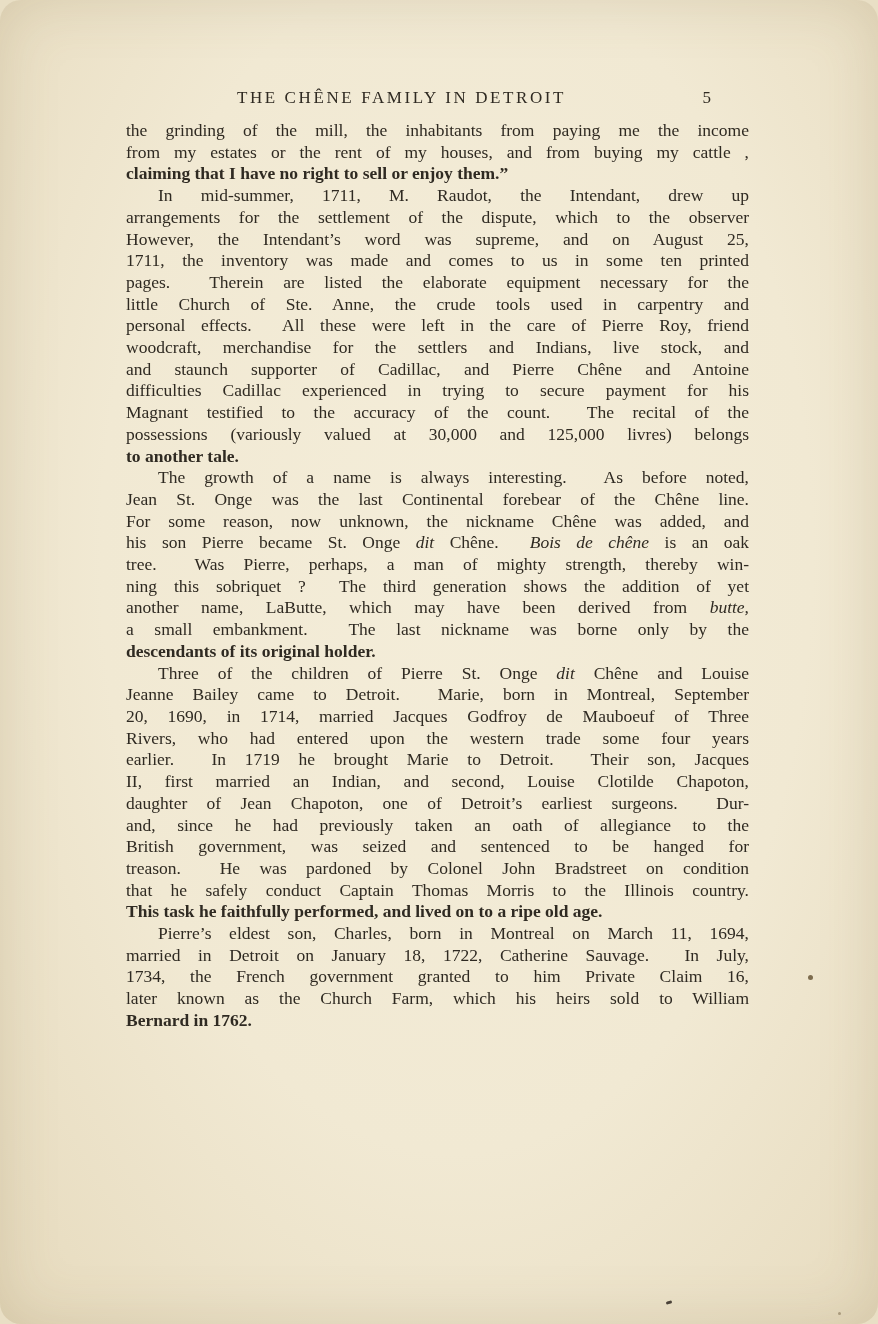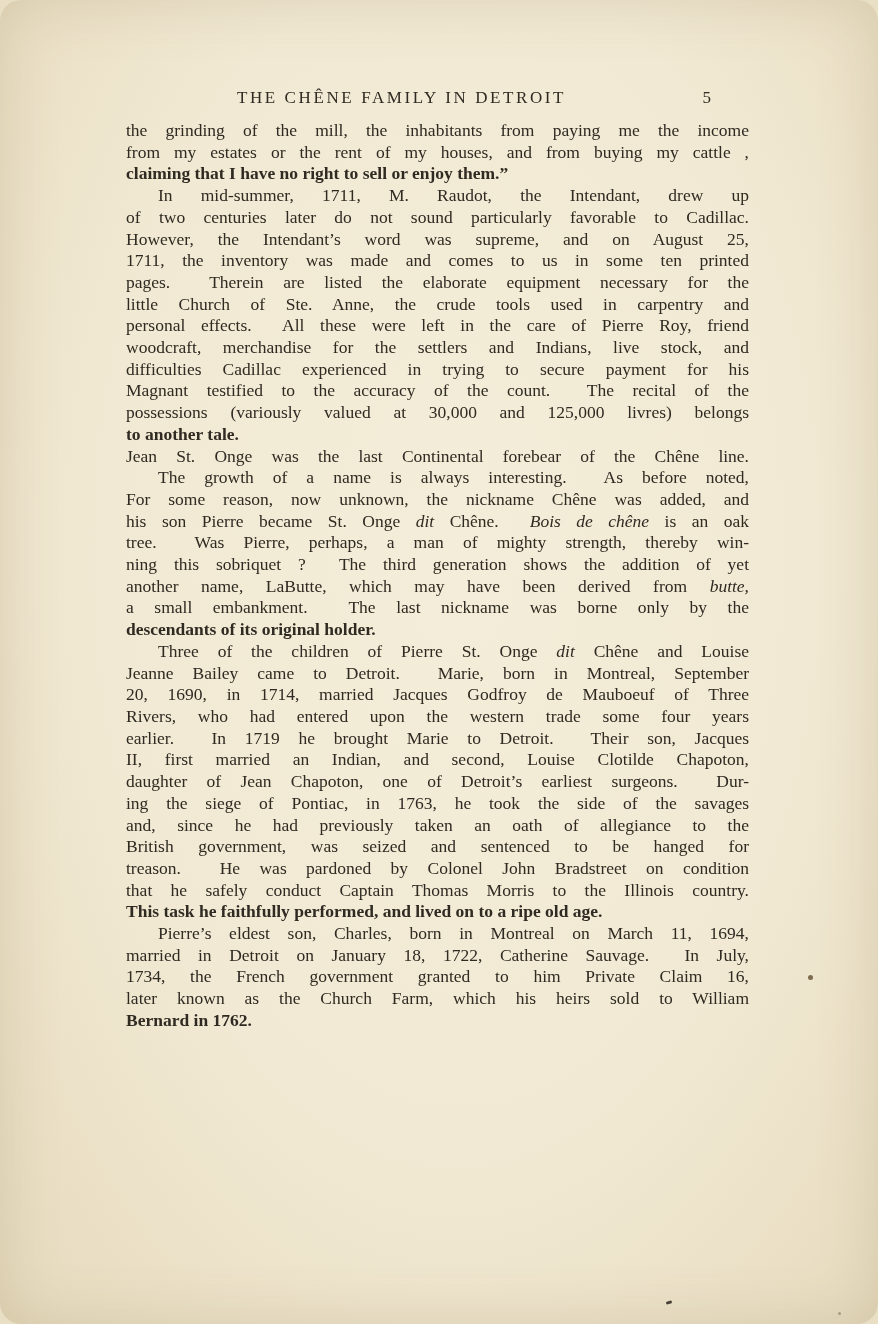--- a/index.html
+++ b/index.html
@@ -87,52 +87,52 @@
   </div>
 
   <div class="body-text">
       <div class="paragraph">
         <div class="line"><span>the grinding of the mill, the inhabitants from paying me the income</span></div>
         <div class="line"><span>from my estates or the rent of my houses, and from buying my cattle ,</span></div>
         <div class="line last"><span>claiming that I have no right to sell or enjoy them.”</span></div>
       </div>
       <div class="paragraph">
         <div class="line indent"><span>In mid-summer, 1711, M. Raudot, the Intendant, drew up</span></div>
-        <div class="line"><span>of two centuries later do not sound particularly favorable to Cadillac.</span></div>
+        <div class="line"><span>arrangements for the settlement of the dispute, which to the observer</span></div>
         <div class="line"><span>However, the Intendant’s word was supreme, and on August 25,</span></div>
         <div class="line"><span>1711, the inventory was made and comes to us in some ten printed</span></div>
         <div class="line"><span>pages.  Therein are listed the elaborate equipment necessary for the</span></div>
         <div class="line"><span>little Church of Ste. Anne, the crude tools used in carpentry and</span></div>
         <div class="line"><span>personal effects.  All these were left in the care of Pierre Roy, friend</span></div>
         <div class="line"><span>woodcraft, merchandise for the settlers and Indians, live stock, and</span></div>
+        <div class="line"><span>and staunch supporter of Cadillac, and Pierre Chêne and Antoine</span></div>
         <div class="line"><span>difficulties Cadillac experienced in trying to secure payment for his</span></div>
         <div class="line"><span>Magnant testified to the accuracy of the count.  The recital of the</span></div>
         <div class="line"><span>possessions (variously valued at 30,000 and 125,000 livres) belongs</span></div>
         <div class="line last"><span>to another tale.</span></div>
       </div>
       <div class="paragraph">
+        <div class="line indent"><span>The growth of a name is always interesting.  As before noted,</span></div>
         <div class="line"><span>Jean St. Onge was the last Continental forebear of the Chêne line.</span></div>
-        <div class="line indent"><span>The growth of a name is always interesting.  As before noted,</span></div>
         <div class="line"><span>For some reason, now unknown, the nickname Chêne was added, and</span></div>
         <div class="line"><span>his son Pierre became St. Onge </span><i>dit</i><span> Chêne.  </span><i>Bois de chêne</i><span> is an oak</span></div>
         <div class="line"><span>tree.  Was Pierre, perhaps, a man of mighty strength, thereby win-</span></div>
         <div class="line"><span>ning this sobriquet ?  The third generation shows the addition of yet</span></div>
         <div class="line"><span>another name, LaButte, which may have been derived from </span><i>butte,</i></div>
         <div class="line"><span>a small embankment.  The last nickname was borne only by the</span></div>
         <div class="line last"><span>descendants of its original holder.</span></div>
       </div>
       <div class="paragraph">
         <div class="line indent"><span>Three of the children of Pierre St. Onge </span><i>dit</i><span> Chêne and Louise</span></div>
         <div class="line"><span>Jeanne Bailey came to Detroit.  Marie, born in Montreal, September</span></div>
         <div class="line"><span>20, 1690, in 1714, married Jacques Godfroy de Mauboeuf of Three</span></div>
         <div class="line"><span>Rivers, who had entered upon the western trade some four years</span></div>
         <div class="line"><span>earlier.  In 1719 he brought Marie to Detroit.  Their son, Jacques</span></div>
         <div class="line"><span>II, first married an Indian, and second, Louise Clotilde Chapoton,</span></div>
         <div class="line"><span>daughter of Jean Chapoton, one of Detroit’s earliest surgeons.  Dur-</span></div>
-        <div class="line"><span>ing the siege of Pontiac, in 1763, he took the side of the savages</span></div>
         <div class="line"><span>and, since he had previously taken an oath of allegiance to the</span></div>
         <div class="line"><span>British government, was seized and sentenced to be hanged for</span></div>
         <div class="line"><span>treason.  He was pardoned by Colonel John Bradstreet on condition</span></div>
         <div class="line"><span>that he safely conduct Captain Thomas Morris to the Illinois country.</span></div>
         <div class="line last"><span>This task he faithfully performed, and lived on to a ripe old age.</span></div>
       </div>
       <div class="paragraph">
         <div class="line indent"><span>Pierre’s eldest son, Charles, born in Montreal on March 11, 1694,</span></div>
         <div class="line"><span>married in Detroit on January 18, 1722, Catherine Sauvage.  In July,</span></div>
         <div class="line"><span>1734, the French government granted to him Private Claim 16,</span></div>

